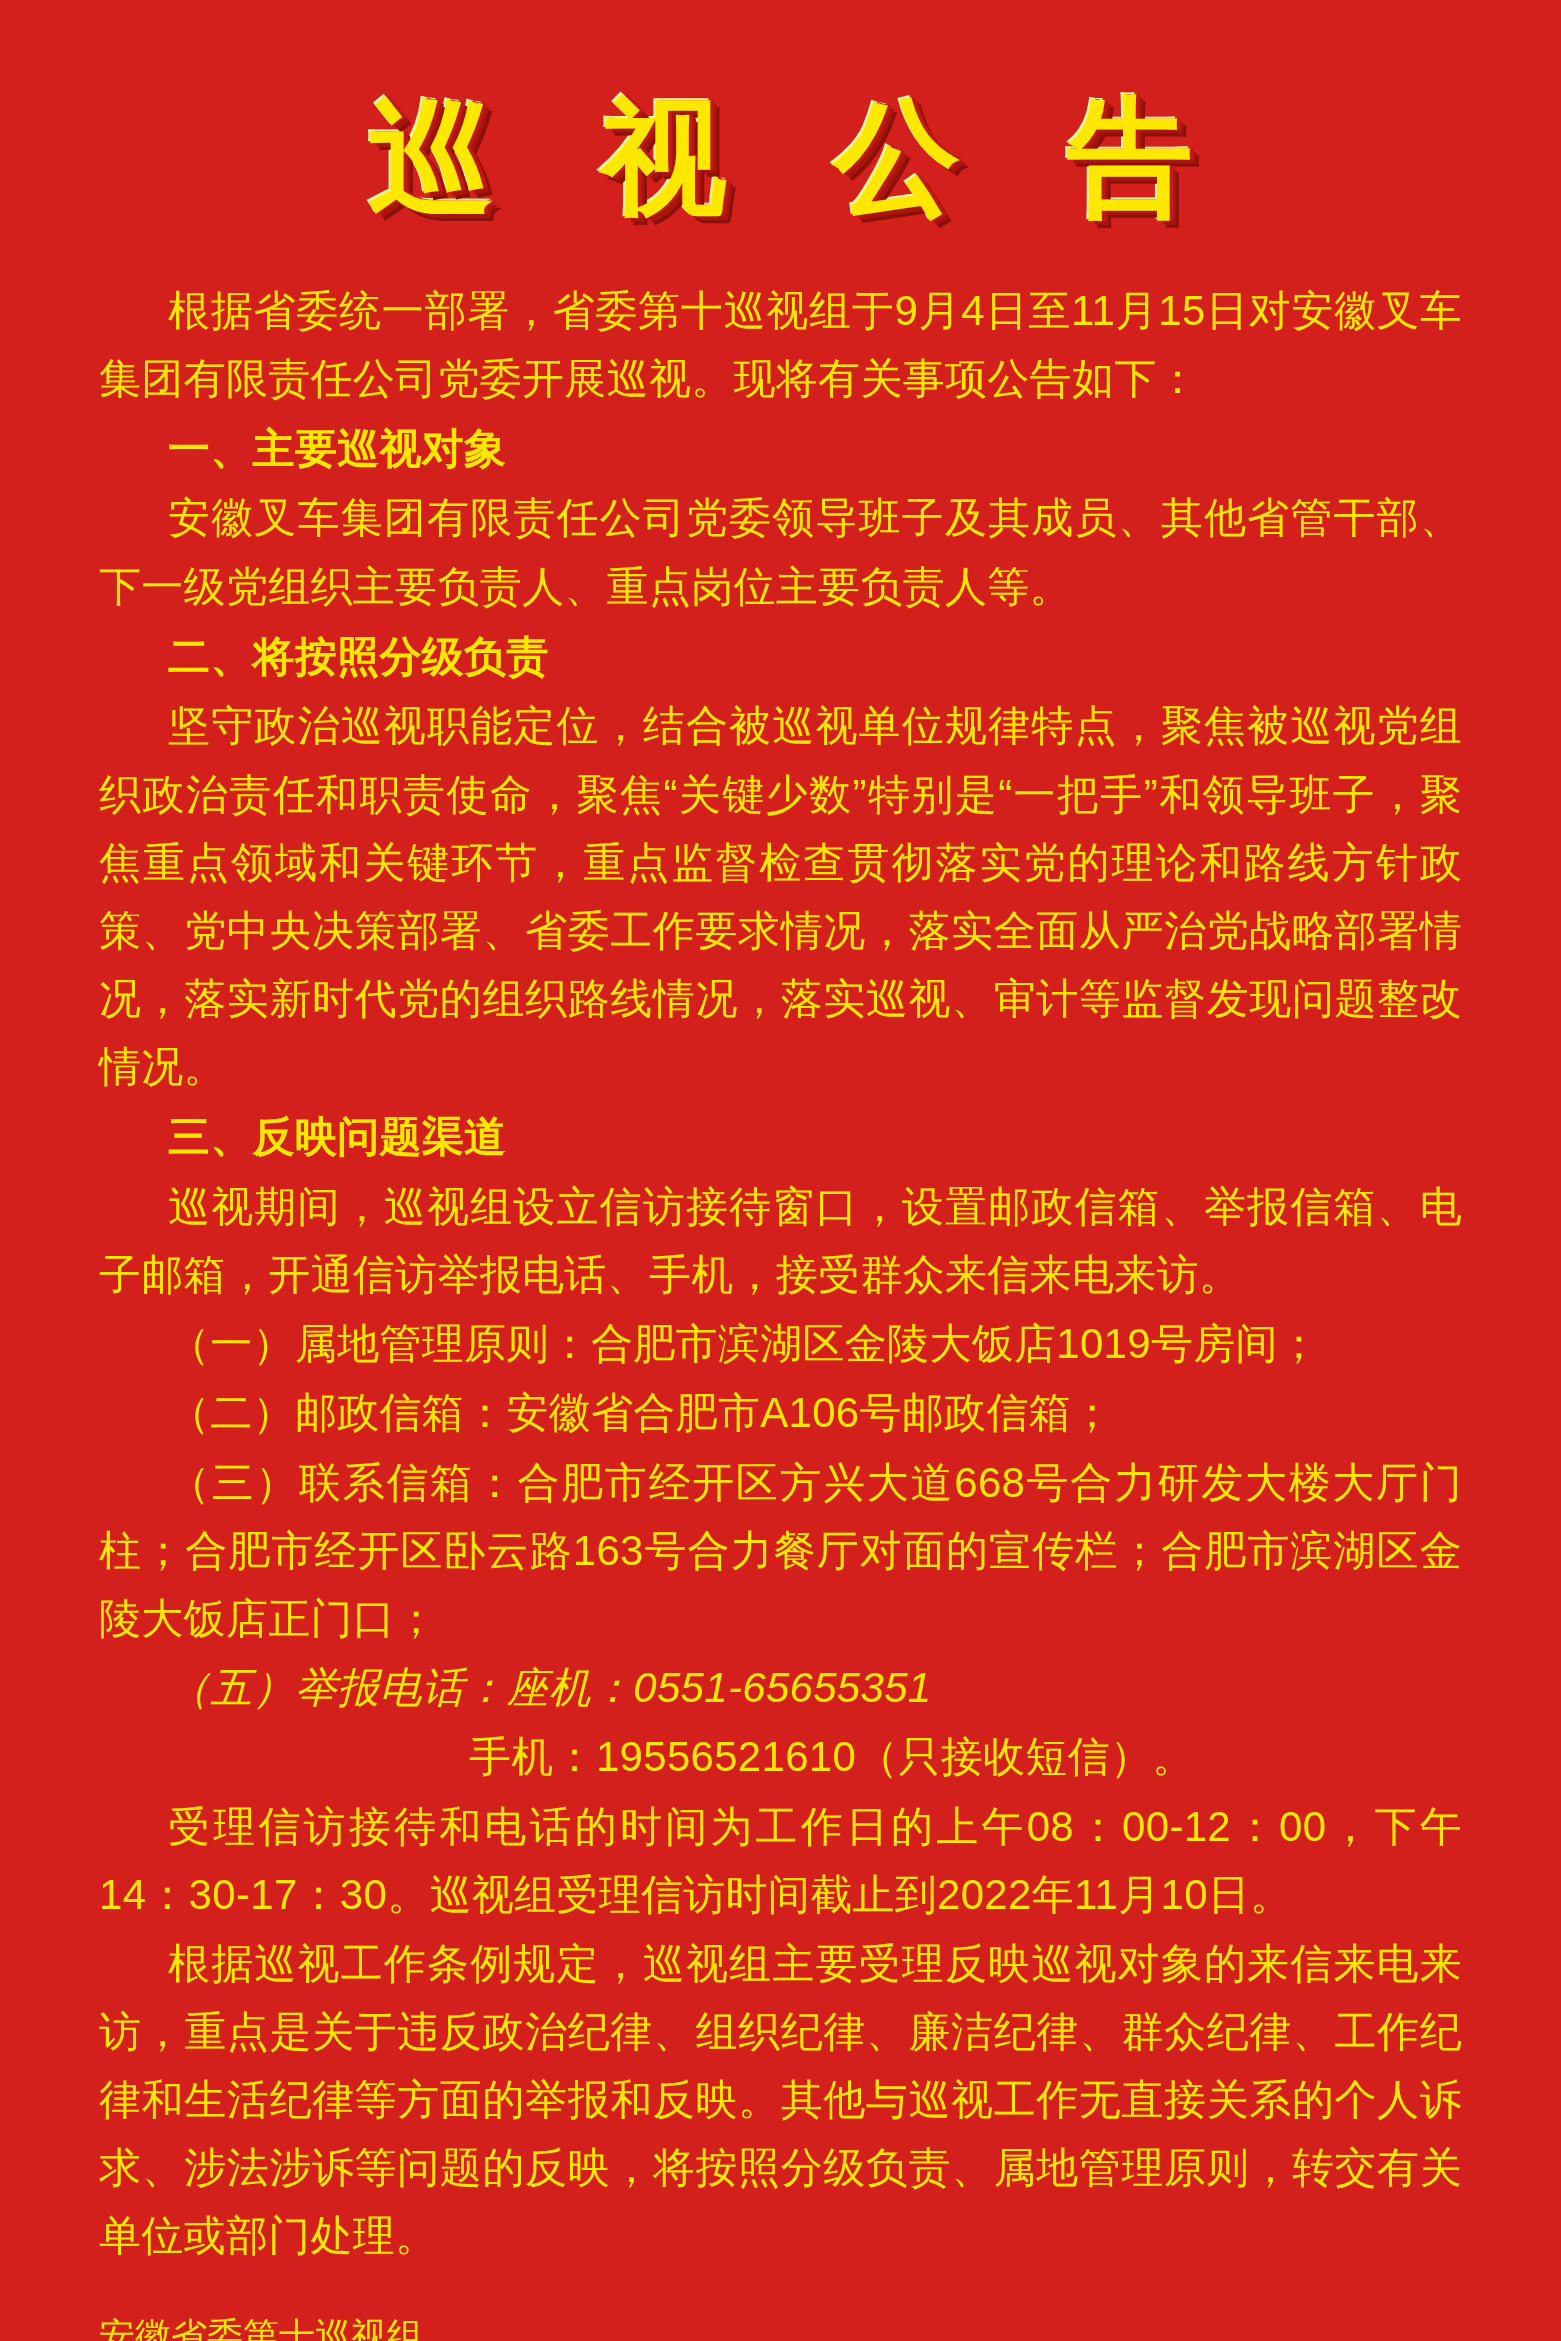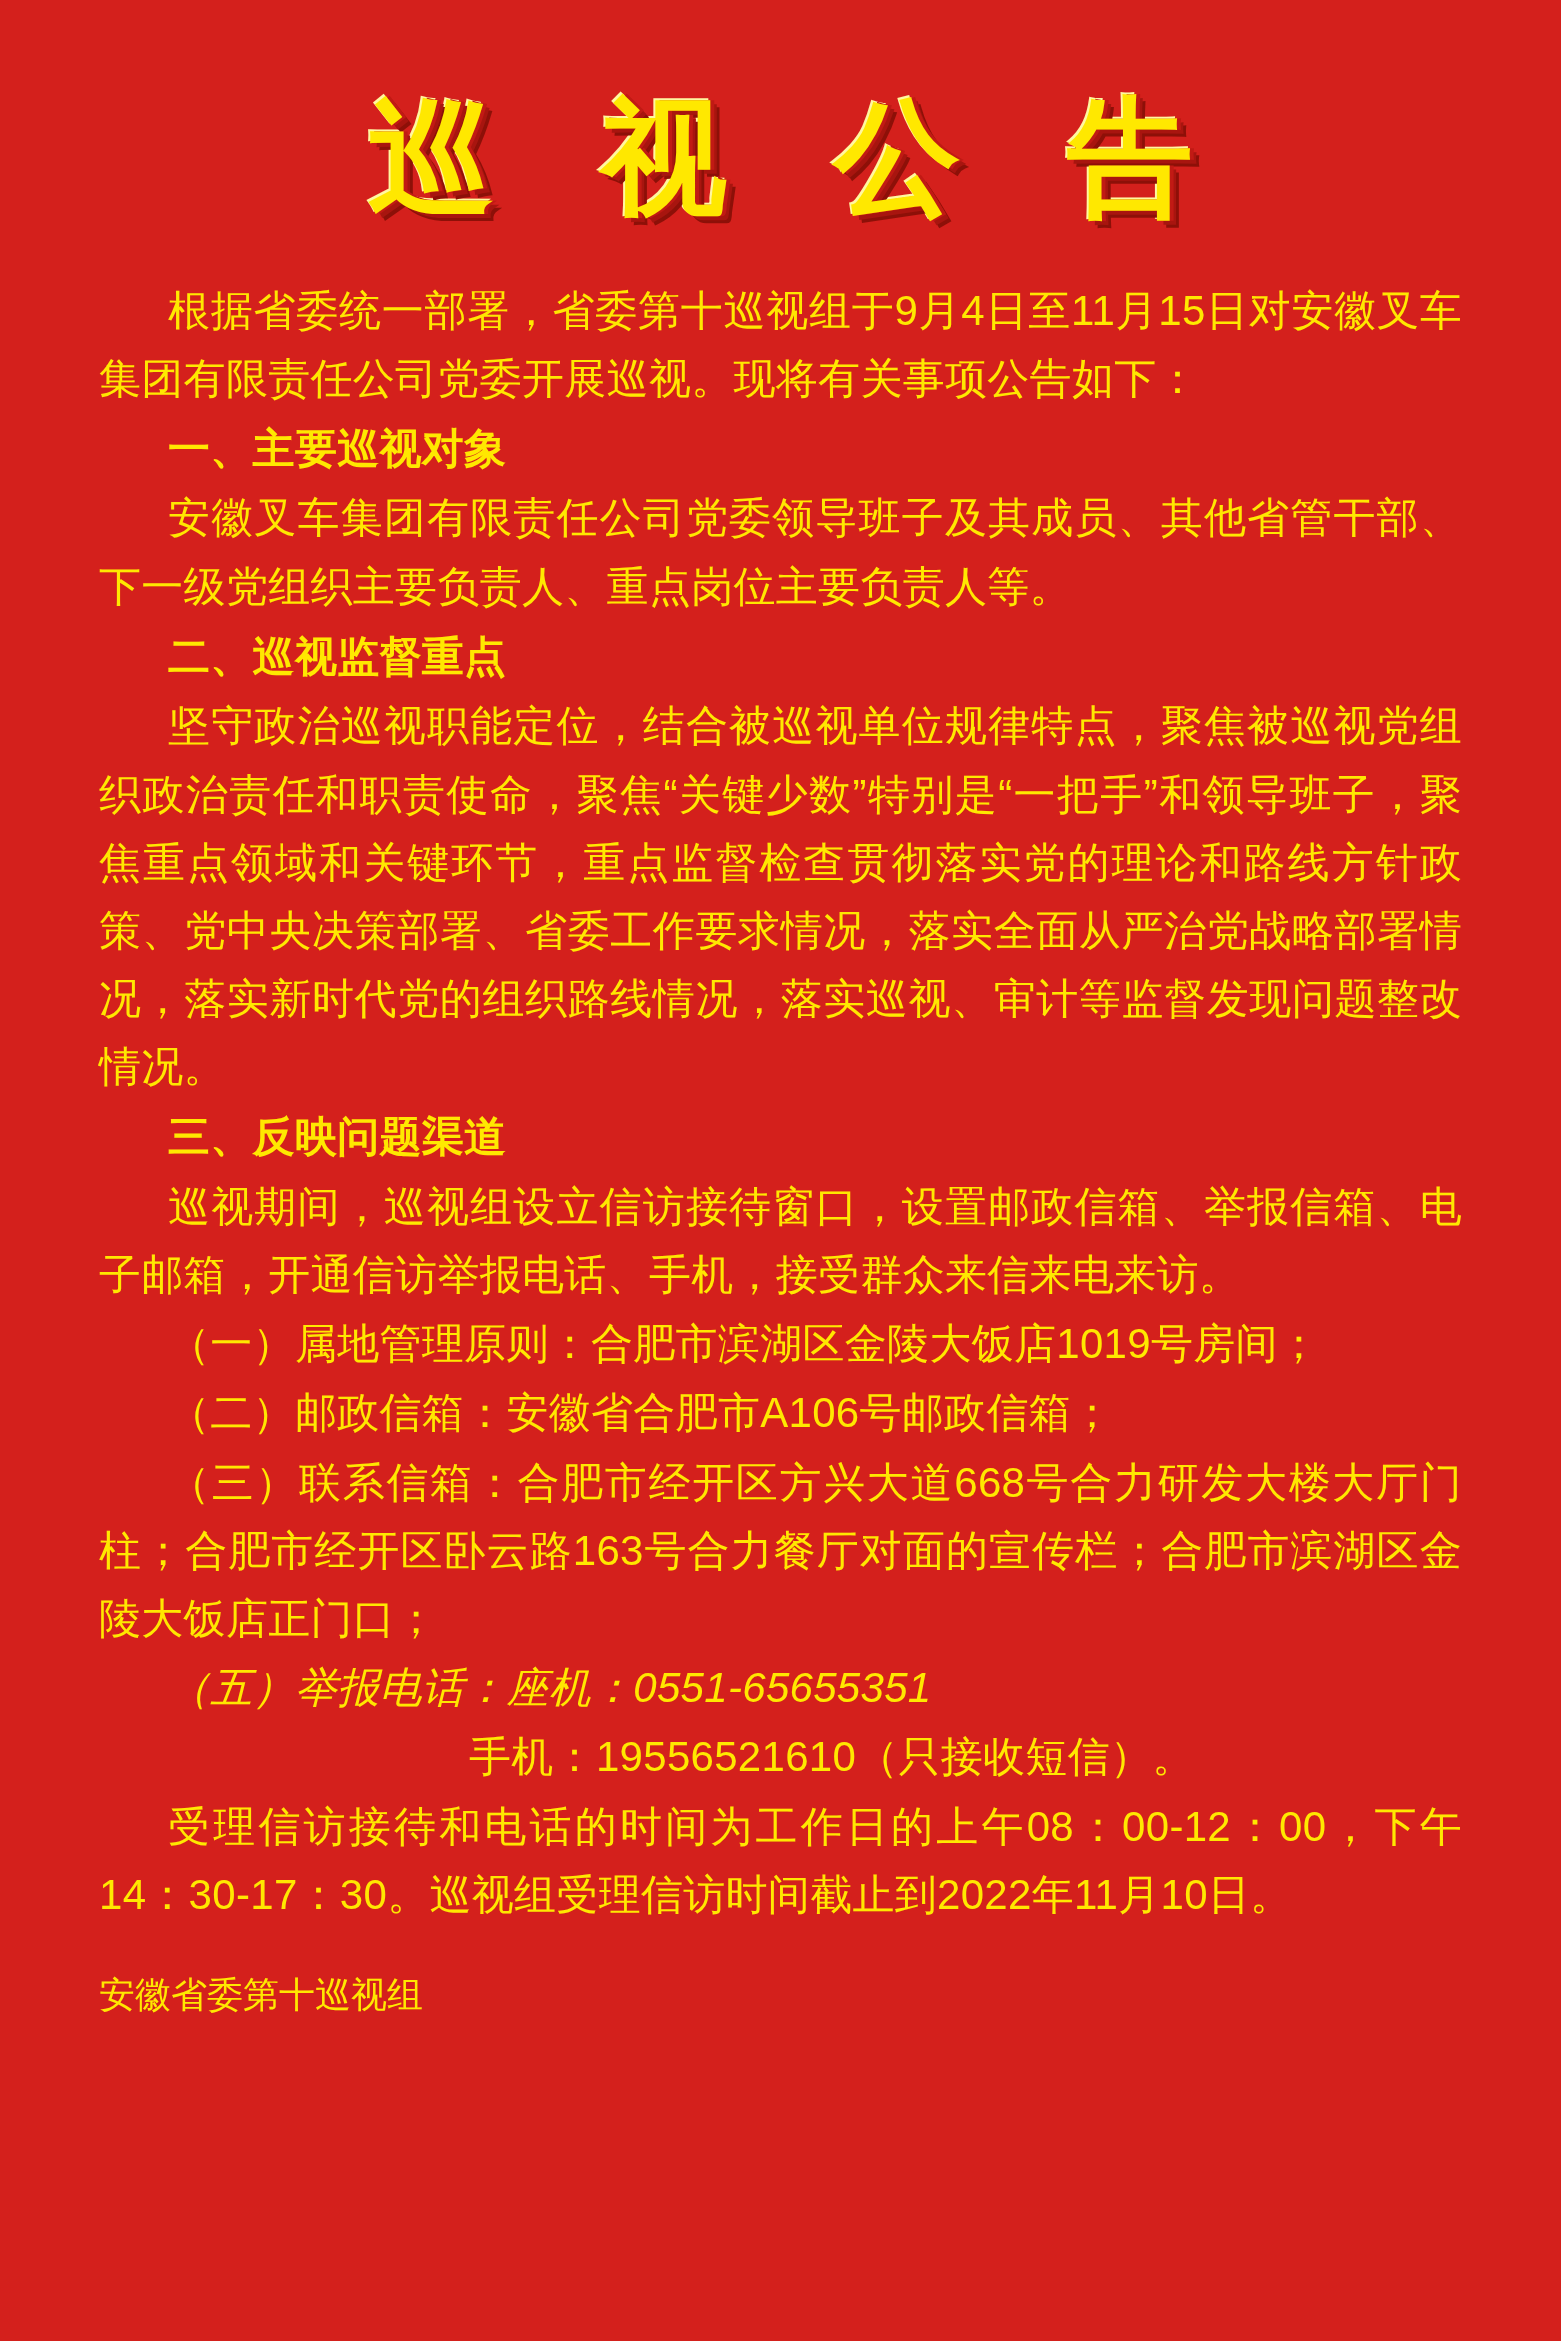--- a/index.html
+++ b/index.html
@@ -83,34 +83,35 @@
 
   <h1 class="title">巡 视 公 告</h1>
 
   <div class="body-text">
 
     <p class="indent">根据省委统一部署，省委第十巡视组于9月4日至11月15日对安徽叉车集团有限责任公司党委开展巡视。现将有关事项公告如下：</p>
 
     <p class="heading">一、主要巡视对象</p>
     <p class="indent">安徽叉车集团有限责任公司党委领导班子及其成员、其他省管干部、下一级党组织主要负责人、重点岗位主要负责人等。</p>
 
-    <p class="heading">二、巡视监督重点</p>
+    <p class="heading">二、将按照分级负责</p>
     <p class="indent">坚守政治巡视职能定位，结合被巡视单位规律特点，聚焦被巡视党组织政治责任和职责使命，聚焦“关键少数”特别是“一把手”和领导班子，聚焦重点领域和关键环节，重点监督检查贯彻落实党的理论和路线方针政策、党中央决策部署、省委工作要求情况，落实全面从严治党战略部署情况，落实新时代党的组织路线情况，落实巡视、审计等监督发现问题整改情况。</p>
 
     <p class="heading">三、反映问题渠道</p>
     <p class="indent">巡视期间，巡视组设立信访接待窗口，设置邮政信箱、举报信箱、电子邮箱，开通信访举报电话、手机，接受群众来信来电来访。</p>
 
     <p class="indent">（一）属地管理原则：合肥市滨湖区金陵大饭店1019号房间；</p>
     <p class="indent">（二）邮政信箱：安徽省合肥市A106号邮政信箱；</p>
     <p class="indent">（三）联系信箱：合肥市经开区方兴大道668号合力研发大楼大厅门柱；合肥市经开区卧云路163号合力餐厅对面的宣传栏；合肥市滨湖区金陵大饭店正门口；</p>
 
     <p class="phone-line">（五）举报电话：座机：0551-65655351</p>
     <p class="phone-sub">手机：19556521610（只接收短信）。</p>
 
     <p class="indent">受理信访接待和电话的时间为工作日的上午08：00-12：00，下午14：30-17：30。巡视组受理信访时间截止到2022年11月10日。</p>
+    <p class="indent">根据巡视工作条例规定，巡视组主要受理反映巡视对象的来信来电来访，重点是关于违反政治纪律、组织纪律、廉洁纪律、群众纪律、工作纪律和生活纪律等方面的举报和反映。其他与巡视工作无直接关系的个人诉求、涉法涉诉等问题的反映，将按照分级负责、属地管理原则，转交有关单位或部门处理。</p>
   </div>
 
   <div class="signature">
     <p class="sig-line">安徽省委第十巡视组</p>
   </div>
 
 </div>
 
 
 </body></html>

